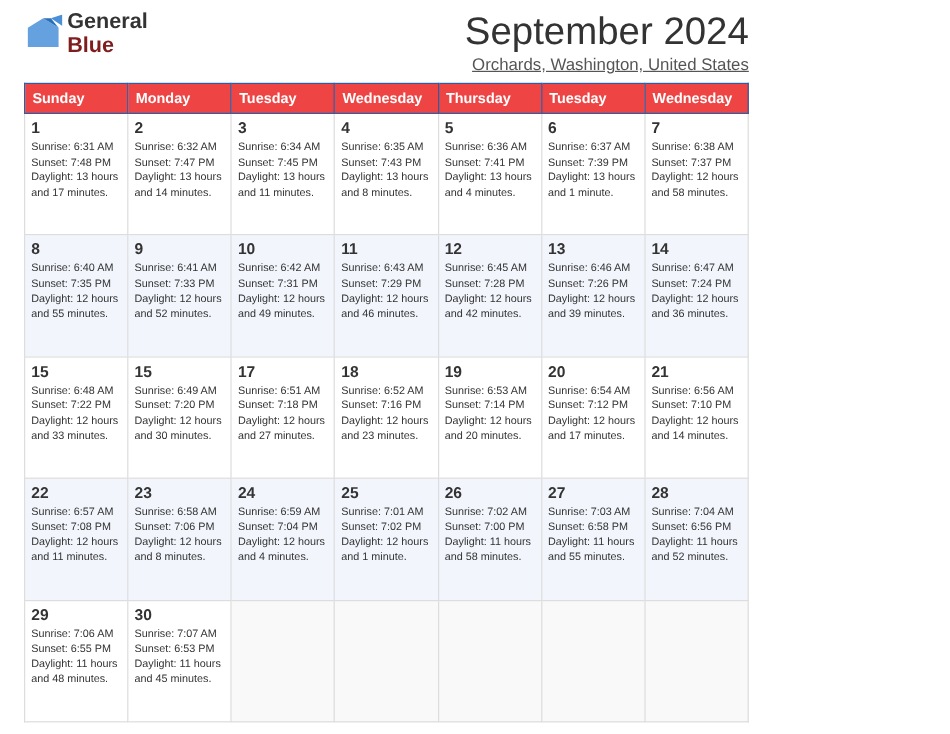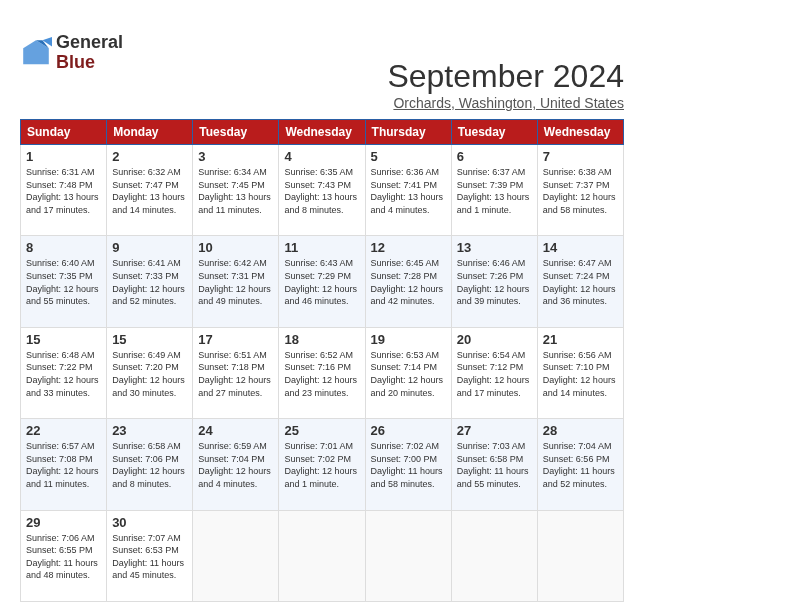--- a/index.html
+++ b/index.html
@@ -6,21 +6,21 @@
     body {
       font-family: Arial, sans-serif;
       background: #fff;
       width: 792px;
       height: 612px;
       overflow: hidden;
     }
     .page {
       width: 644px;
       height: 612px;
-      padding: 33px 20px 10px 20px;
+      padding: 8px 20px 10px 20px;
       display: flex;
       flex-direction: column;
     }
     .header {
       display: flex;
       justify-content: space-between;
       align-items: flex-start;
       margin-bottom: 8px;
     }
     .logo {
@@ -38,36 +38,35 @@
       width: 32px;
       height: 32px;
     }
     .title-block {
       text-align: right;
     }
     .month-title {
       font-size: 32px;
       font-weight: normal;
       color: #333;
-      margin-top: 25px;
     }
     .location {
       font-size: 14px;
       color: #555;
       text-decoration: underline;
     }
     .calendar {
       flex: 1;
       border: 1px solid #ccc;
       border-collapse: collapse;
       width: 100%;
       table-layout: fixed;
     }
     .calendar th {
-      background: #b91c1c;
+      background: #ef4444;
       color: #fff;
       font-size: 12px;
       font-weight: bold;
       padding: 5px 6px;
       border: 1px solid #2a5ea5;
       text-align: left;
     }
     .calendar td {
       vertical-align: top;
       padding: 4px 5px;

